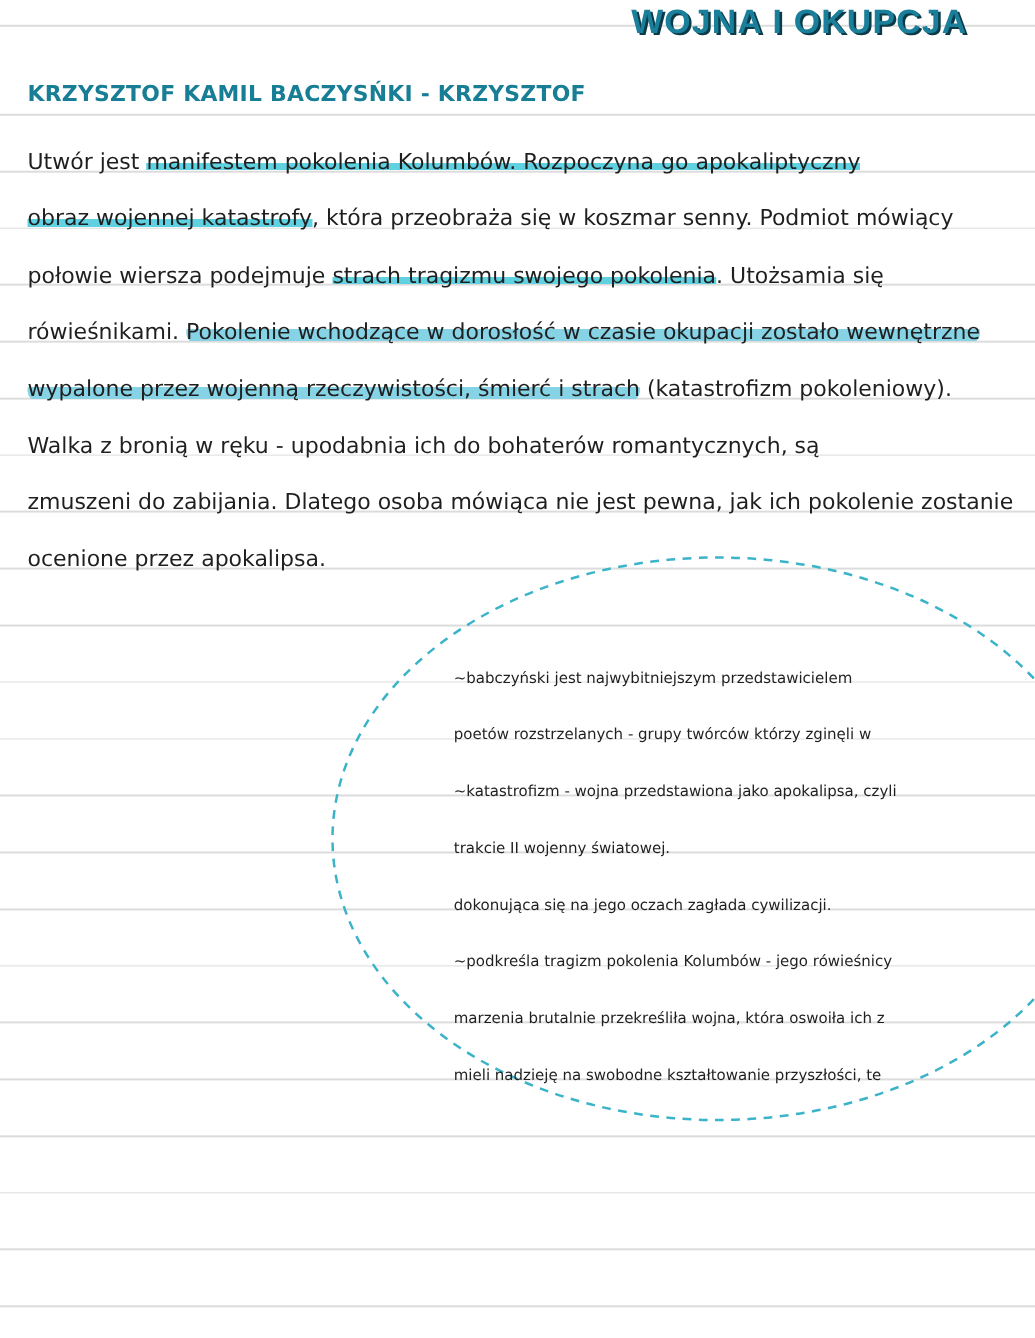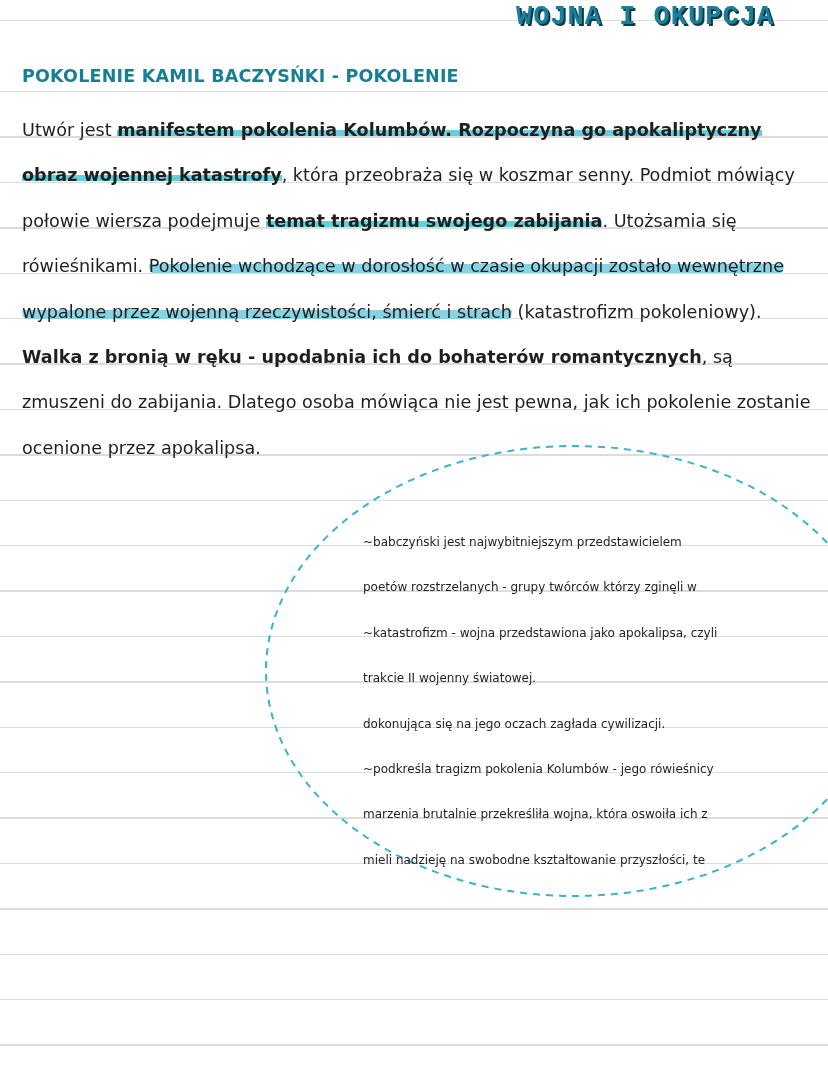--- a/index.html
+++ b/index.html
@@ -11,39 +11,39 @@
   }
   .rules {
     position: absolute; left: 0; top: 0; width: 828px; height: 1070px;
     background-image: repeating-linear-gradient(to bottom,
       transparent 0px, transparent 44px, #dcdcdc 44px, #dcdcdc 45.4px);
     background-position: 0 47px;
     pointer-events: none;
   }
   .title {
     position: absolute; right: 54px; top: 2px;
-    font-family: Liberation Mono, monospace; font-weight: bold;
+    font-family: Liberation Sans, sans-serif; font-weight: bold;
     font-size: 27px; letter-spacing: 1px;
     color: #1a7f9a;
     text-shadow: 2px 2px 0 #0d3a47;
   }
   .subtitle {
     position: absolute; left: 22px; top: 66px;
     font-family: "DejaVu Sans", sans-serif; font-weight: bold;
     font-size: 17.5px; letter-spacing: 0.2px;
     color: #177e95;
   }
   .para {
     position: absolute; left: 22px; top: 108px; width: 800px;
     font-family: "DejaVu Sans", sans-serif;
     font-size: 17.6px; line-height: 45.4px;
     margin: 0;
   }
   .line { display: block; height: 45.4px; white-space: nowrap; }
-  .bold { font-weight: bold; }
+  .bold { font-weight: normal; }
   .hl {
     background: linear-gradient(to bottom, transparent 52%, #5fd1e0 52%, #5fd1e0 82%, transparent 82%);
   }
   .hl-blue {
     background: linear-gradient(to bottom, transparent 38%, #86d3e6 38%, #86d3e6 86%, transparent 86%);
     border-radius: 10px;
   }
   .ellipse {
     position: absolute; left: 254px; top: 441px; width: 640px; height: 460px;
     pointer-events: none;
@@ -54,31 +54,31 @@
     font-size: 12px; line-height: 45.4px; margin-left: 47px;
   }
   .notes .line { white-space: nowrap; }
 </style>
 </head>
 <body>
 
 <div class="rules"></div>
 
 <div class="title">WOJNA I OKUPCJA</div>
-<div class="subtitle">POKOLENIE KAMIL BACZYSŃKI - POKOLENIE</div>
+<div class="subtitle">KRZYSZTOF KAMIL BACZYSŃKI - KRZYSZTOF</div>
 
 <div class="para">
   <span class="line">
     <span>Utwór jest </span><span class="bold hl">manifestem pokolenia Kolumbów. Rozpoczyna go apokaliptyczny</span>
   </span>
   <span class="line">
     <span class="bold hl">obraz wojennej katastrofy</span><span>, która przeobraża się w koszmar senny. Podmiot mówiący</span>
   </span>
   <span class="line">
-    <span>połowie wiersza podejmuje </span><span class="bold hl">temat tragizmu swojego zabijania</span><span>. Utożsamia się</span>
+    <span>połowie wiersza podejmuje </span><span class="bold hl">strach tragizmu swojego pokolenia</span><span>. Utożsamia się</span>
   </span>
   <span class="line">
     <span>rówieśnikami. </span><span class="hl-blue">Pokolenie wchodzące w dorosłość w czasie okupacji zostało wewnętrzne</span>
   </span>
   <span class="line">
     <span class="hl-blue">wypalone przez wojenną rzeczywistości, śmierć i strach</span><span> (katastrofizm pokoleniowy).</span>
   </span>
   <span class="line">
     <span class="bold">Walka z bronią w ręku - upodabnia ich do bohaterów romantycznych</span><span>, są</span>
   </span>

